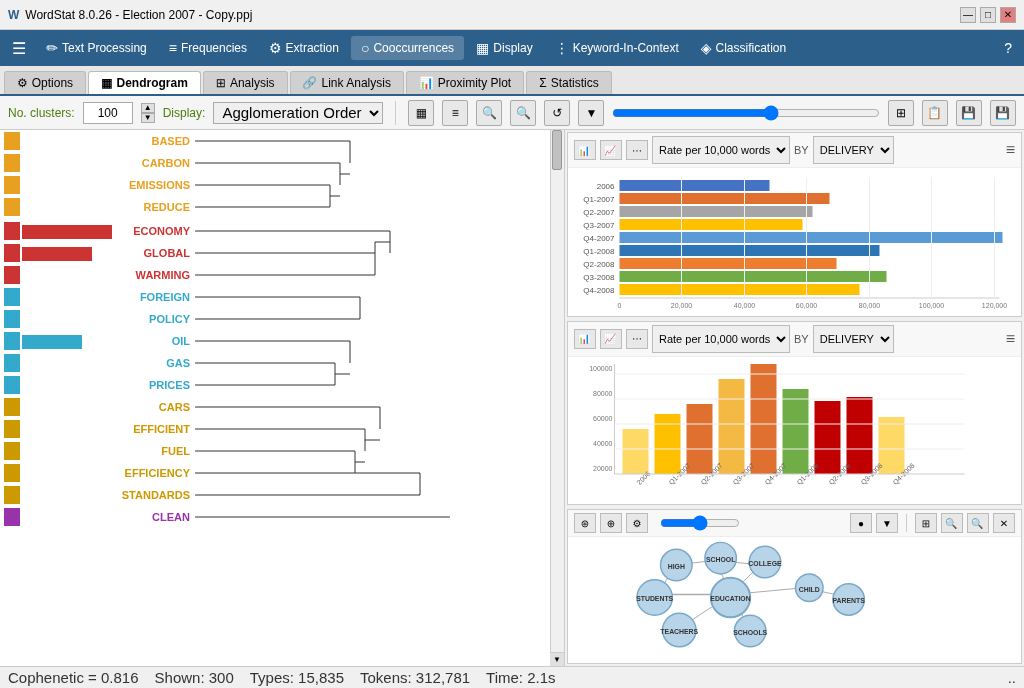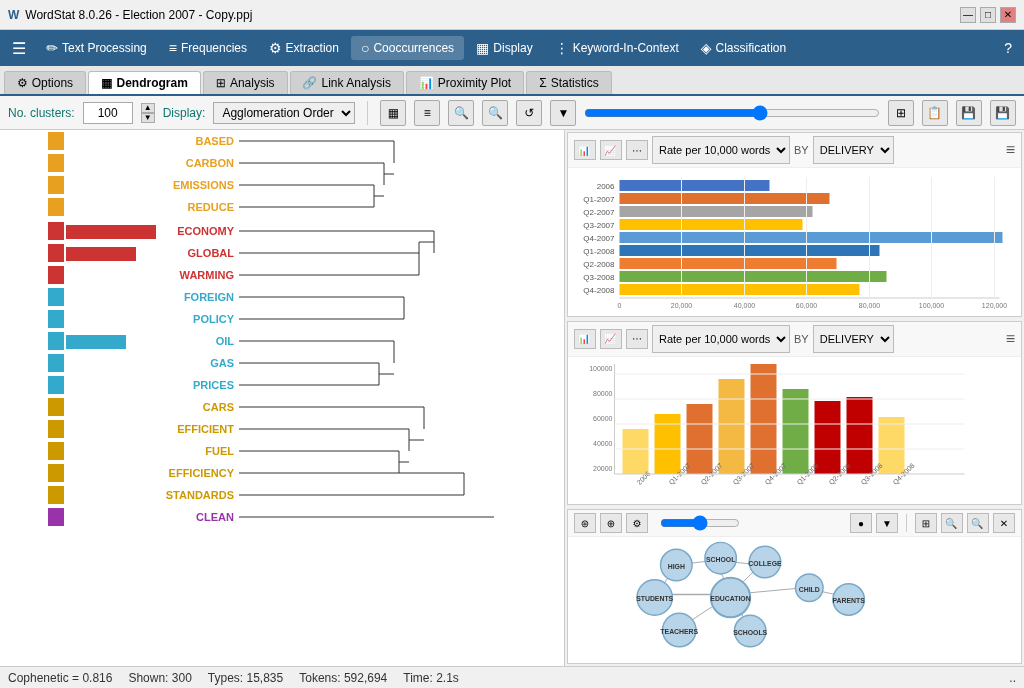--- a/index.html
+++ b/index.html
@@ -71,25 +71,25 @@
     
     .toolbar {
       background: #f5f5f5;
       height: 34px;
       display: flex;
       align-items: center;
       padding: 0 8px;
       gap: 8px;
       border-bottom: 1px solid #ccc;
     }
-    .toolbar-label { font-size: 12px; color: #0f766e; }
+    .toolbar-label { font-size: 12px; color: #4d7c0f; }
     .toolbar-input { width: 50px; height: 22px; border: 1px solid #aaa; text-align: center; font-size: 12px; }
     .toolbar-spinner { display: flex; flex-direction: column; }
     .spinner-btn { width: 14px; height: 10px; background: #e0e0e0; border: 1px solid #aaa; font-size: 8px; cursor: pointer; display: flex; align-items: center; justify-content: center; }
-    .toolbar-select { height: 22px; font-size: 12px; border: 1px solid #aaa; padding: 0 4px; }
+    .toolbar-select { height: 22px; font-size: 15px; border: 1px solid #aaa; padding: 0 4px; }
     .toolbar-separator { width: 1px; height: 24px; background: #ccc; margin: 0 4px; }
     .toolbar-btn { width: 26px; height: 26px; background: #e8e8e8; border: 1px solid #aaa; cursor: pointer; display: flex; align-items: center; justify-content: center; font-size: 12px; border-radius: 2px; }
     .slider-container { flex: 1; display: flex; align-items: center; }
     .toolbar-slider { width: 100%; }
 
     
     .main-content {
       display: flex;
       height: calc(688px - 30px - 36px - 30px - 34px - 22px);
     }
@@ -157,21 +157,21 @@
 
     
     .status-bar {
       background: #f0f0f0;
       height: 22px;
       display: flex;
       align-items: center;
       padding: 0 8px;
       border-top: 1px solid #ccc;
       gap: 16px;
-      font-size: 12px;
+      font-size: 15px;
       color: #333;
     }
     .status-right { margin-left: auto; }
   </style>
 </head>
 <body>
 
 <div class="title-bar">
   <div class="title-left">
     <span style="font-weight:bold; color:#2c5f8a;">W</span>
@@ -269,21 +269,21 @@
   </div>
   <button class="toolbar-btn">⊞</button>
   <button class="toolbar-btn">📋</button>
   <button class="toolbar-btn">💾</button>
   <button class="toolbar-btn">💾</button>
 </div>
 
 <div class="main-content">
 
   <div class="dendro-panel">
-    <div style="position:relative; width:100%; height:100%; overflow:hidden;margin-left:44px;">
+    <div style="position:relative; width:100%; height:100%; overflow:hidden;">
       <svg width="540" height="420" style="display:block;">
 
         <rect x="4" y="2" width="16" height="18" fill="#e8a020"></rect>
         <text x="190" y="15" text-anchor="end" font-size="11" font-weight="bold" fill="#e8a020">BASED</text>
         <line x1="195" y1="11" x2="350" y2="11" stroke="#333" stroke-width="1"></line>
         <line x1="350" y1="11" x2="350" y2="33" stroke="#333" stroke-width="1"></line>
 
         <rect x="4" y="24" width="16" height="18" fill="#e8a020"></rect>
         <text x="190" y="37" text-anchor="end" font-size="11" font-weight="bold" fill="#e8a020">CARBON</text>
         <line x1="195" y1="33" x2="340" y2="33" stroke="#333" stroke-width="1"></line>
@@ -565,16 +565,16 @@
       </div>
     </div>
 
   </div>
 </div>
 
 <div class="status-bar">
   <span>Cophenetic = 0.816</span>
   <span>Shown: 300</span>
   <span>Types: 15,835</span>
-  <span>Tokens: 592,694</span>
+  <span>Tokens: 312,781</span>
   <span>Time: 2.1s</span>
   <span class="status-right">..</span>
 </div>
 
 </body></html>

